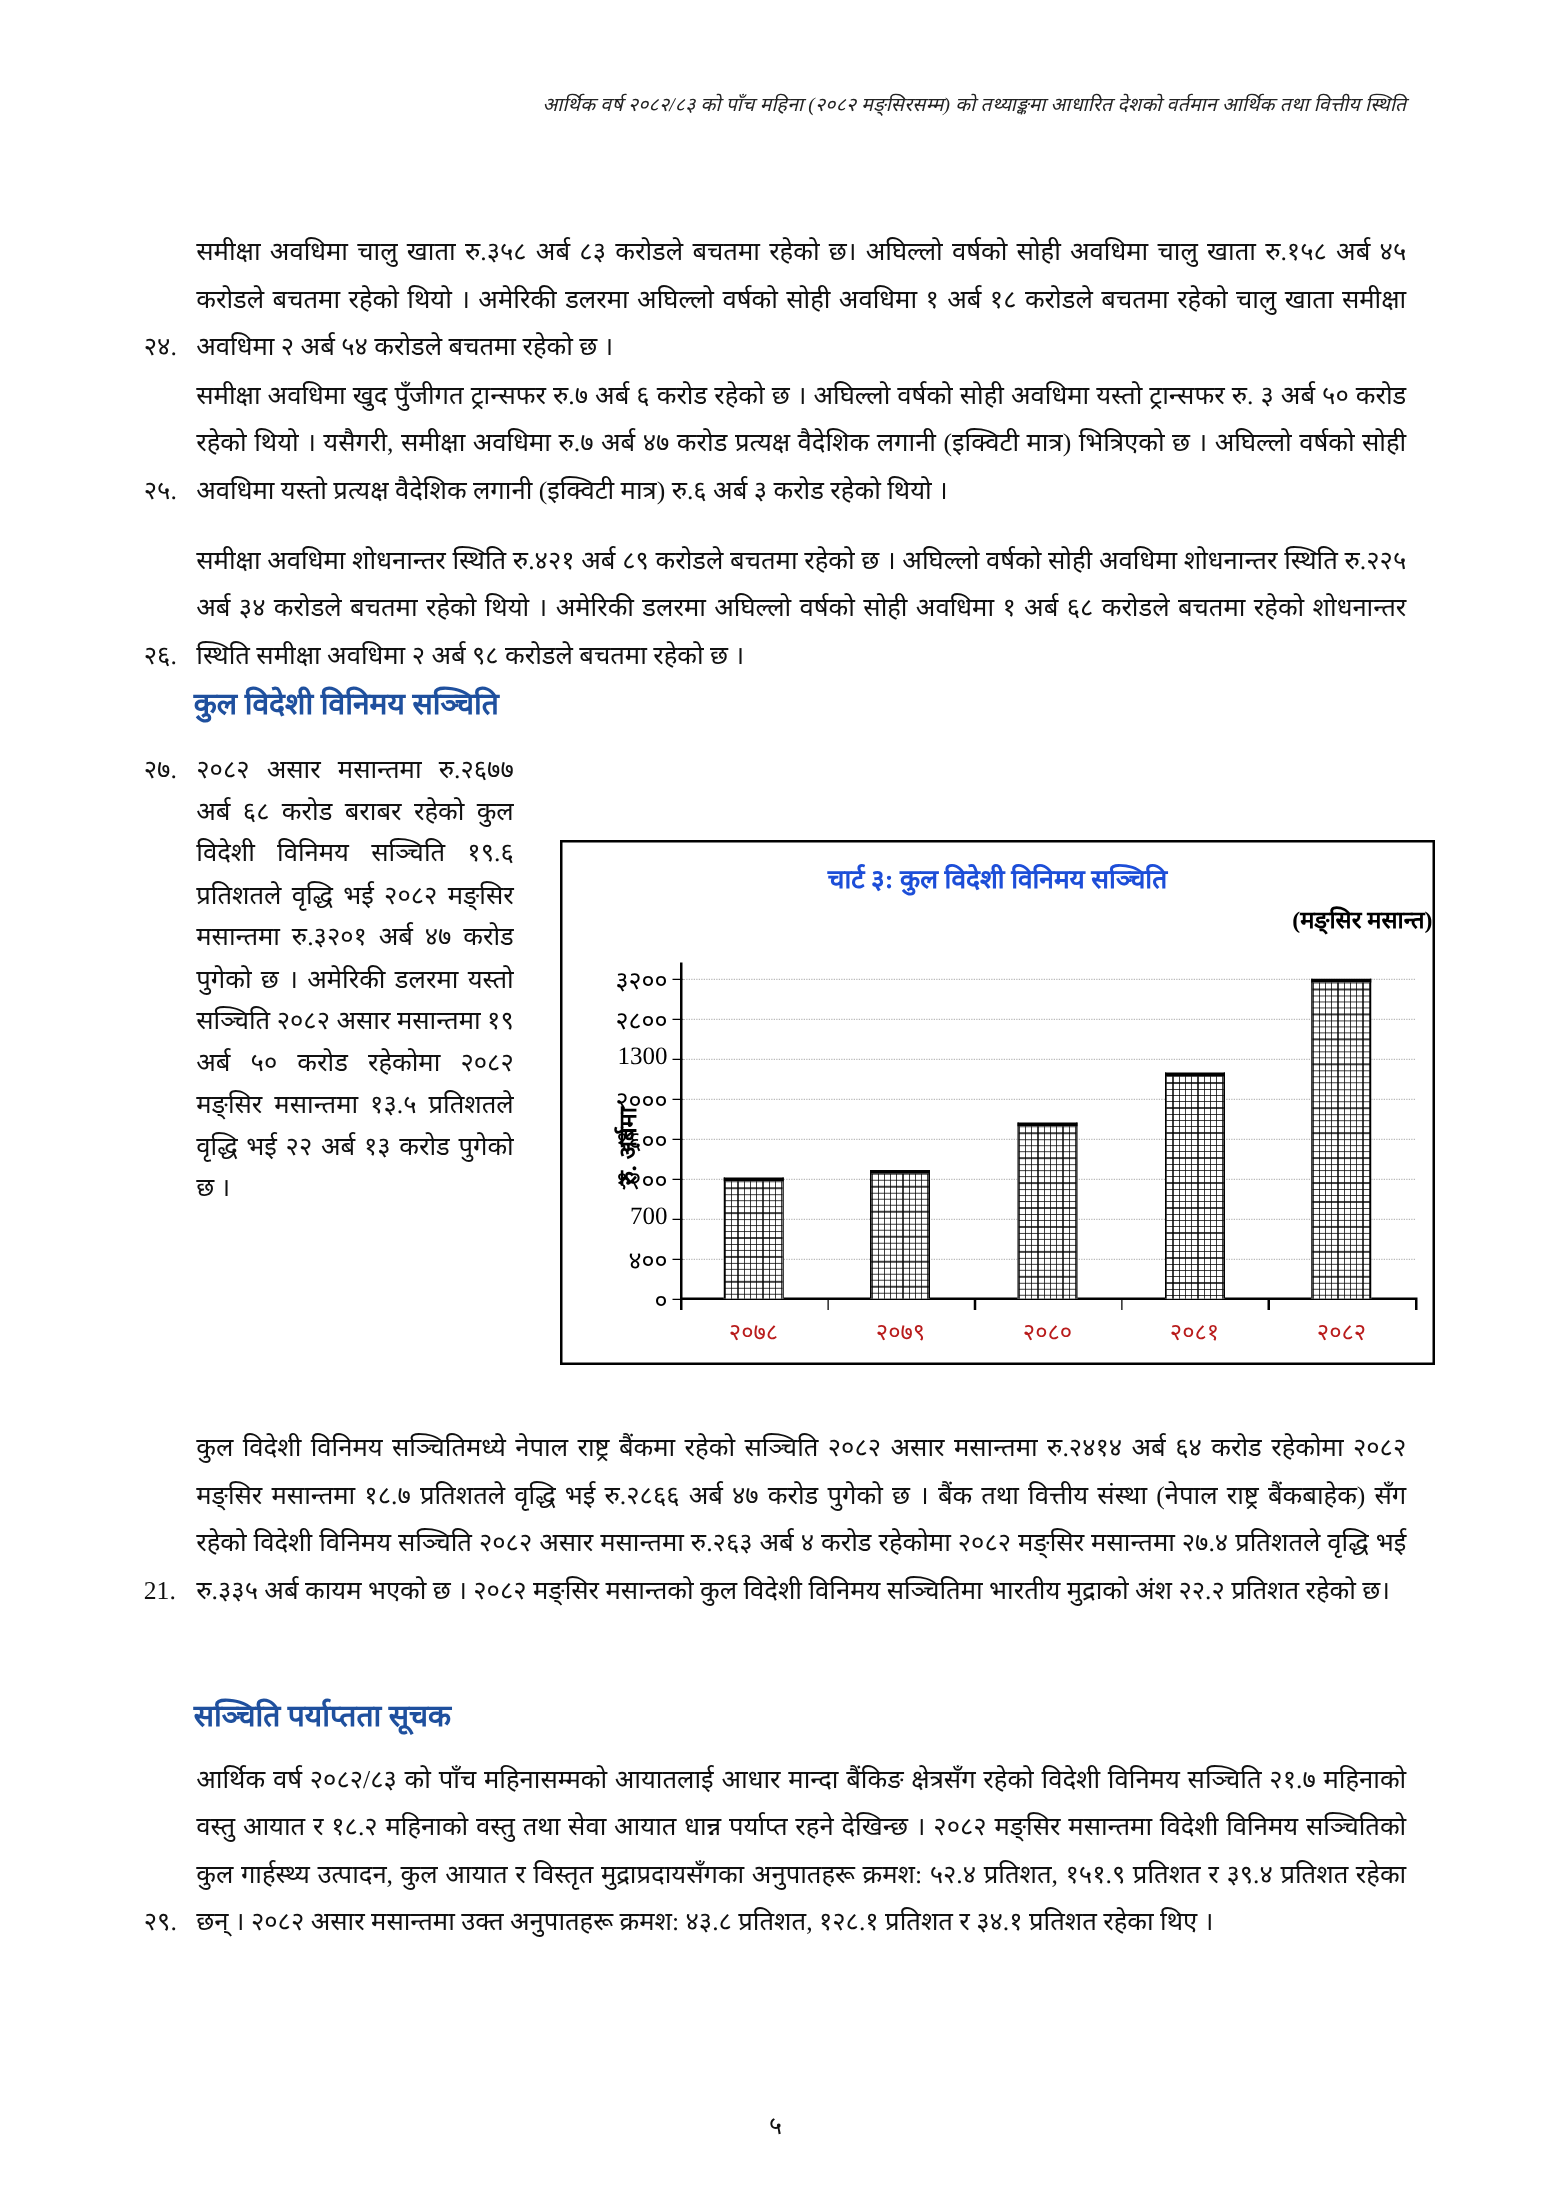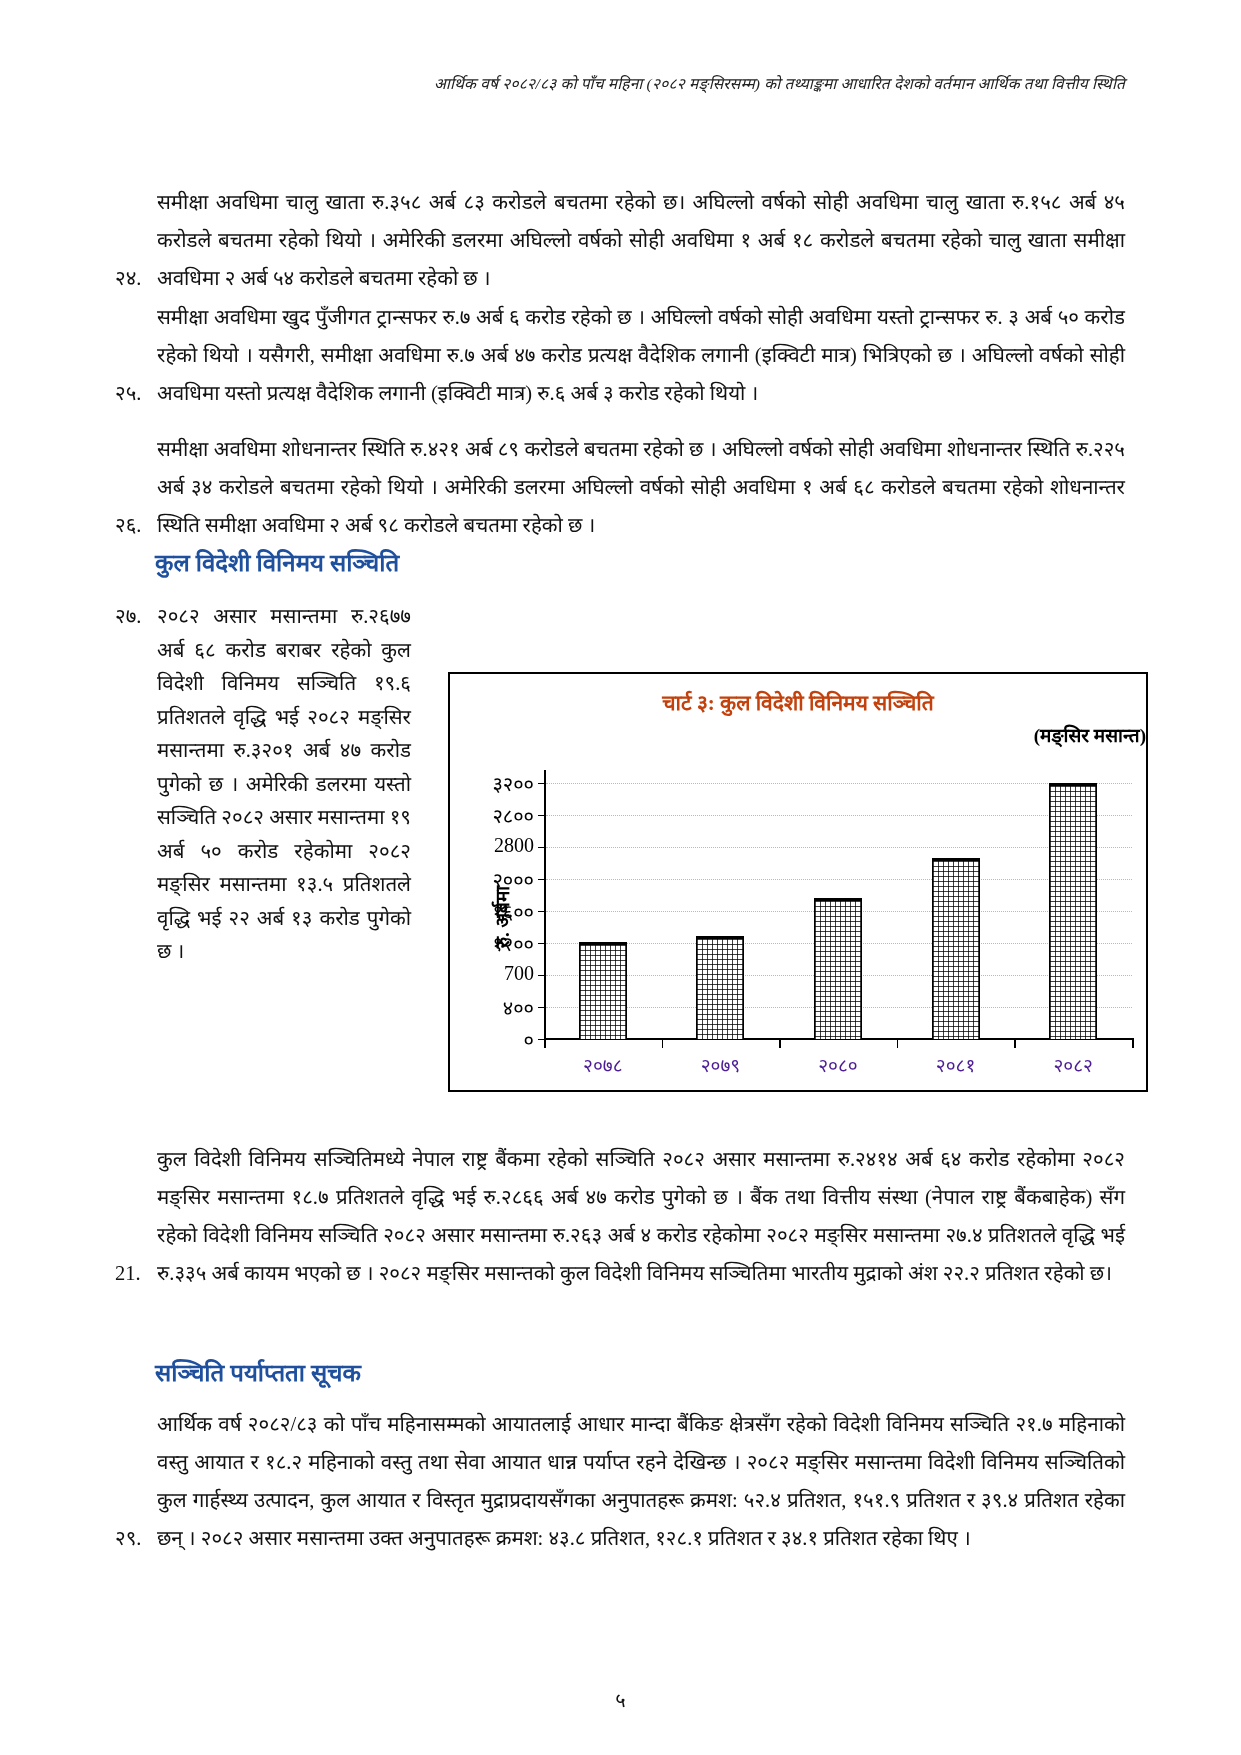--- a/index.html
+++ b/index.html
@@ -38,21 +38,21 @@
     position:absolute;left:0;right:0;top:1686px;
     text-align:center;font-size:20px;color:#111;
   }
   
   .chart-box{
     position:absolute;left:448px;top:672px;width:700px;height:420px;
     border:2.5px solid #000;background:#fff;box-sizing:border-box;
   }
   .chart-title{
     position:absolute;left:0;right:0;top:14px;text-align:center;
-    font-size:21px;font-weight:bold;color:#c2410c;
+    font-size:21px;font-weight:bold;color:#1d4ed8;
   }
   .chart-subtitle{
     position:absolute;left:0;right:0;top:48px;text-align:right;
     font-size:19px;font-weight:bold;color:#000;
   }
   .y-axis-line{
     position:absolute;left:94px;top:96px;width:2px;height:270px;background:#000;
   }
   .x-axis-line{
     position:absolute;left:94px;top:364px;width:590px;height:2px;background:#000;
@@ -66,21 +66,21 @@
   }
   .ytick-label{
     position:absolute;width:70px;left:14px;text-align:right;
     font-size:20px;color:#000;
   }
   .xtick{
     position:absolute;width:1.5px;height:8px;top:366px;background:#000;
   }
   .xtick-label{
     position:absolute;top:378px;width:100px;text-align:center;
-    font-size:19px;color:#4c1d95;
+    font-size:19px;color:#b91c1c;
   }
   .ylab{
     position:absolute;left:-8px;top:230px;width:120px;text-align:center;
     font-size:19px;font-weight:bold;color:#000;
     transform:rotate(-90deg);transform-origin:center;
   }
   .bar{
     position:absolute;box-sizing:border-box;
     border:1.5px solid #000;border-top:3px solid #000;border-bottom:none;
     background-color:#fff;
@@ -138,21 +138,21 @@
         <div class="ytick" style="top: 268.5px;"></div>
         <div class="ytick-label" style="top: 256px;">१२००</div>
         <div class="gridline" style="top: 237px;"></div>
         <div class="ytick" style="top: 236.5px;"></div>
         <div class="ytick-label" style="top: 224px;">१६००</div>
         <div class="gridline" style="top: 205px;"></div>
         <div class="ytick" style="top: 204.5px;"></div>
         <div class="ytick-label" style="top: 192px;">२०००</div>
         <div class="gridline" style="top: 173px;"></div>
         <div class="ytick" style="top: 172.5px;"></div>
-        <div class="ytick-label" style="top: 160px;">2800</div>
+        <div class="ytick-label" style="top: 160px;">1300</div>
         <div class="gridline" style="top: 141px;"></div>
         <div class="ytick" style="top: 140.5px;"></div>
         <div class="ytick-label" style="top: 128px;">२८००</div>
         <div class="gridline" style="top: 109px;"></div>
         <div class="ytick" style="top: 108.5px;"></div>
         <div class="ytick-label" style="top: 96px;">३२००</div>
         <div class="xtick" style="left: 94px;"></div>
         <div class="xtick" style="left: 211.6px;"></div>
         <div class="xtick" style="left: 329.2px;"></div>
         <div class="xtick" style="left: 446.8px;"></div>

